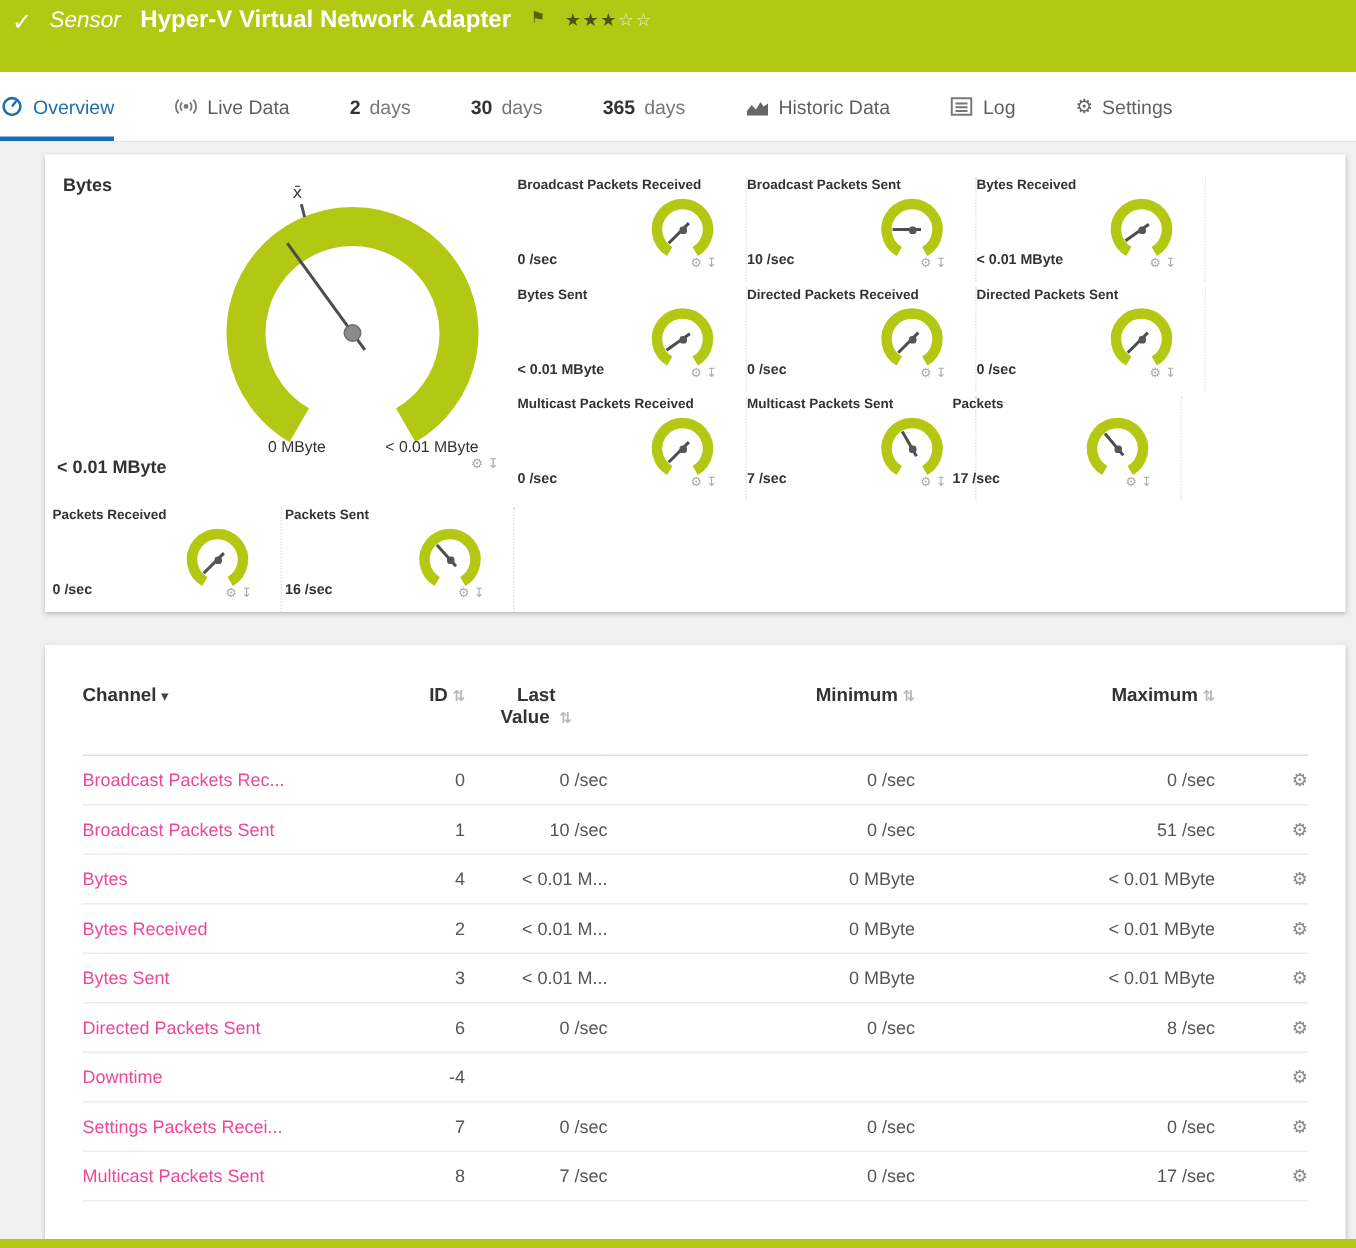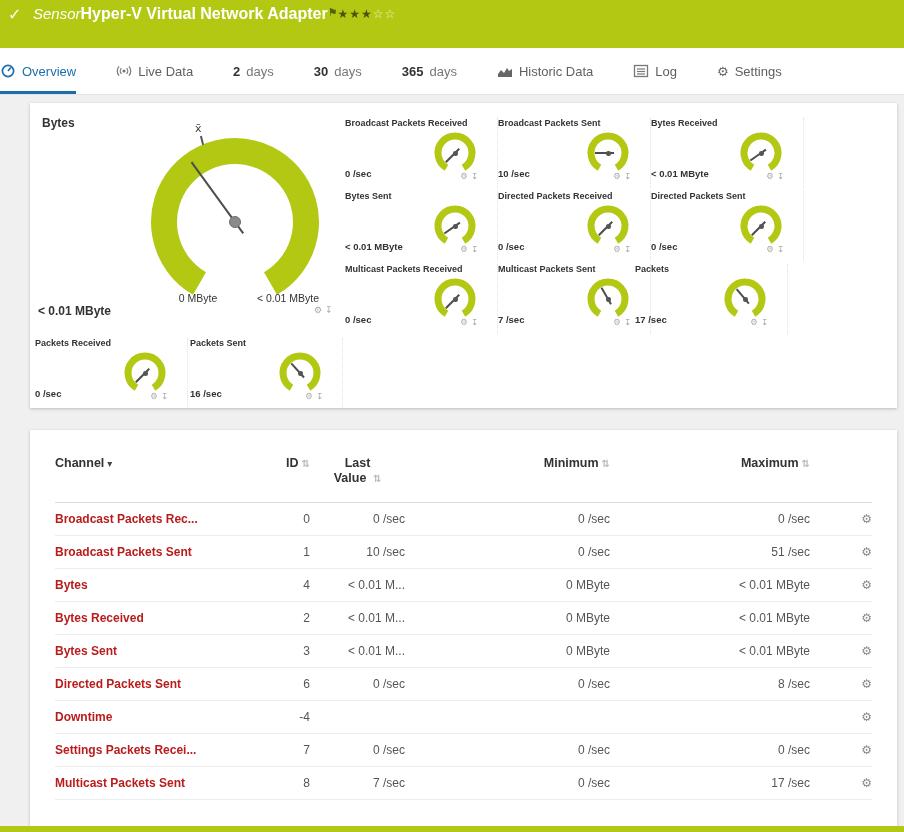--- a/index.html
+++ b/index.html
@@ -7,21 +7,21 @@
     width:904px;height:832px;overflow:hidden;position:relative;
     background:#f0f0f0;
     font-family:"Liberation Sans","DejaVu Sans",sans-serif;
     -webkit-font-smoothing:antialiased;
   }
   .icon-font{font-family:"DejaVu Sans",sans-serif;}
 
   
   .topbar{position:relative;height:48px;background:#b2c813;color:#fff;}
   .topbar .check{position:absolute;left:8px;top:5px;font-size:16px;font-weight:bold;color:#fff;}
-  .tb-line1{position:absolute;left:33px;top:5px;display:flex;align-items:baseline;gap:0;white-space:nowrap;}
+  .tb-line1{position:absolute;left:33px;top:5px;display:flex;align-items:baseline;gap:13px;white-space:nowrap;}
   .sensor-kind{font-style:italic;font-size:15px;color:#fff;}
   .sensor-title{font-weight:bold;font-size:16px;color:#fff;}
   .flag{font-size:11px;color:#55610e;position:relative;top:-3px;}
   .stars{font-size:12px;letter-spacing:1px;position:relative;top:-1px;cursor:pointer;}
   .stars .filled{color:#4b5212;}
   .stars .empty{color:#eef3cf;}
   .status-ok{position:absolute;left:48px;top:28px;font-size:11px;font-weight:bold;color:#fff;letter-spacing:.5px;margin-top:29px;}
 
   
   .tabbar{height:46px;background:#fff;display:flex;align-items:stretch;border-bottom:1px solid #e3e3e3;}
@@ -65,21 +65,21 @@
   .mini-icon{cursor:pointer;}
 
   
   .table-card{position:relative;height:425px;margin-top:22px;padding:0 25px;box-sizing:border-box;overflow:hidden;}
   table.channels{width:100%;border-collapse:collapse;font-size:12px;color:#444;margin-top:16px;}
   table.channels th{font-weight:bold;color:#333;padding:10px 0 16px;vertical-align:top;text-align:right;border-bottom:1px solid #ddd;font-size:12.5px;}
   table.channels th.ch{text-align:left;}
   table.channels th.lastv{text-align:center;}
   .hdr-wrap{display:inline-block;width:48px;text-align:center;line-height:15px;}
   table.channels td{padding:9px 0;border-bottom:1px solid #ececec;text-align:right;color:#555;}
-  table.channels td.ch{text-align:left;color:#b91c1c;font-weight:bold;}
+  table.channels td.ch{text-align:left;color:#ec4899;}
   table.channels td.tools{text-align:right;}
   .caret{color:#444;font-size:10px;margin-left:3px;}
   .sort{color:#b8b8b8;font-size:10px;margin-left:3px;}
   .row-gear{font-size:12px;color:#8a8a8a;cursor:pointer;}
 
   .bottom-strip{position:absolute;left:0;bottom:0;width:904px;height:6px;background:#b2c813;}
 </style>
 </head>
 <body>
 

